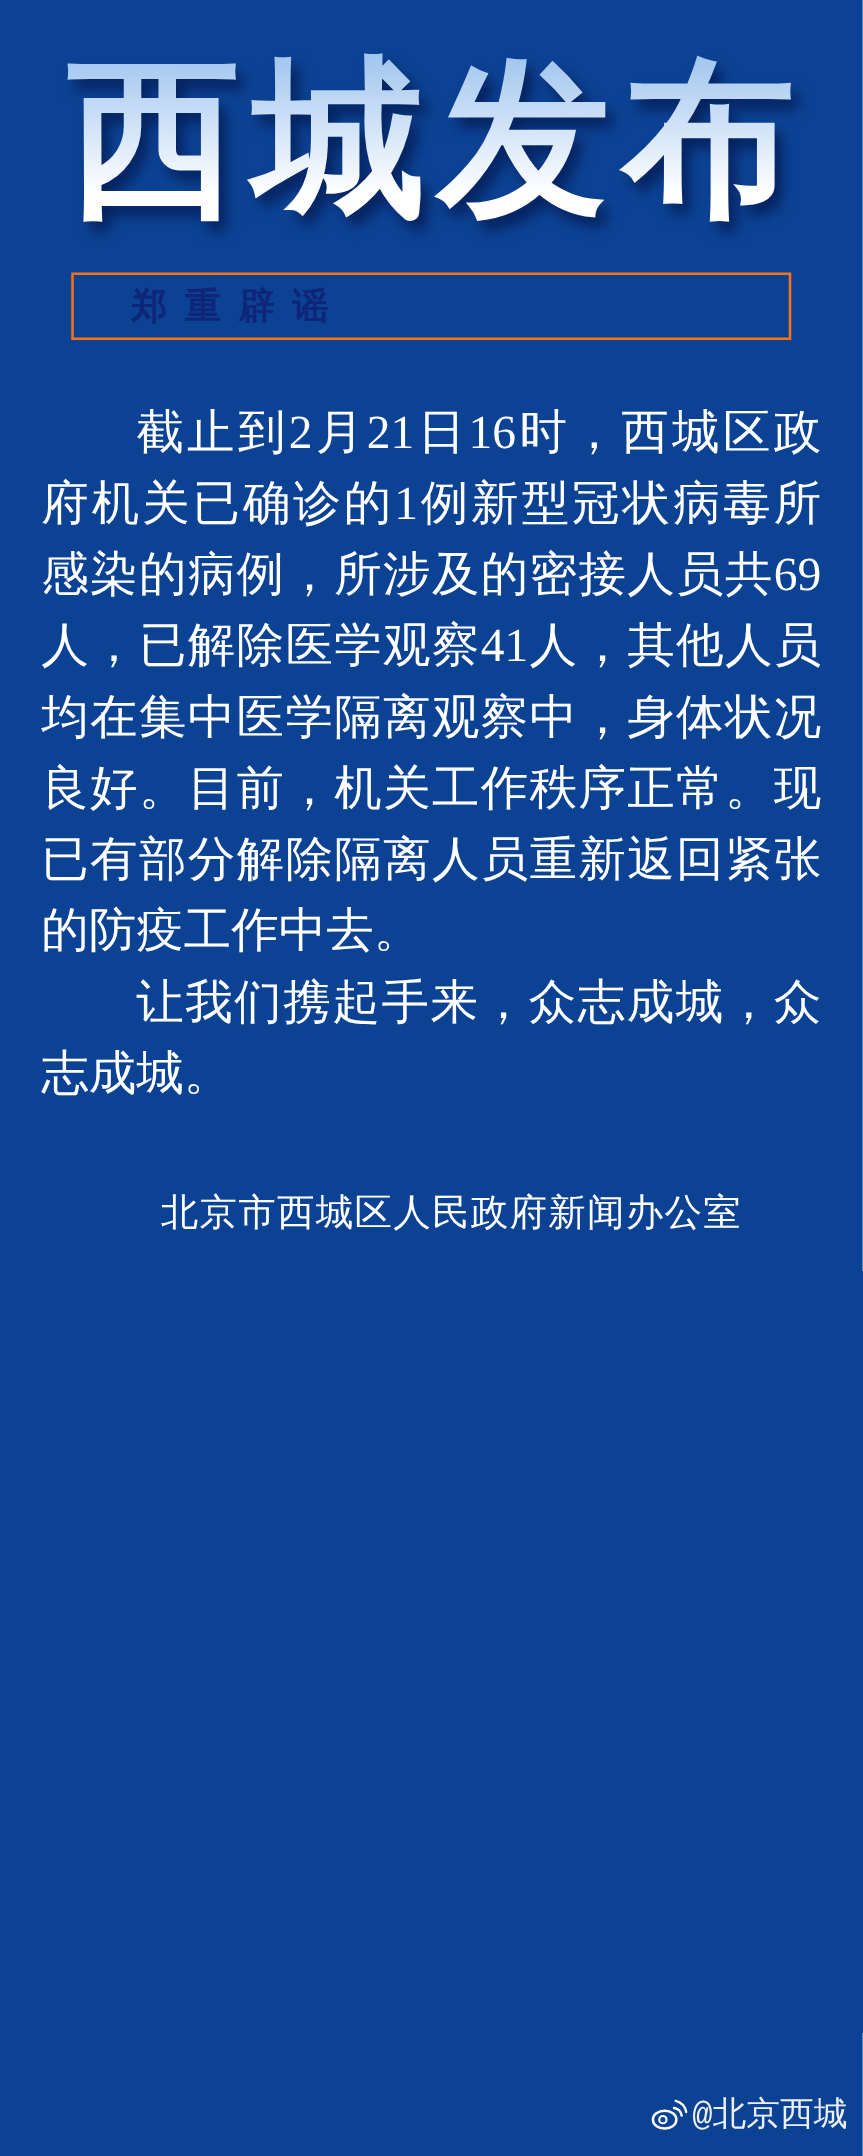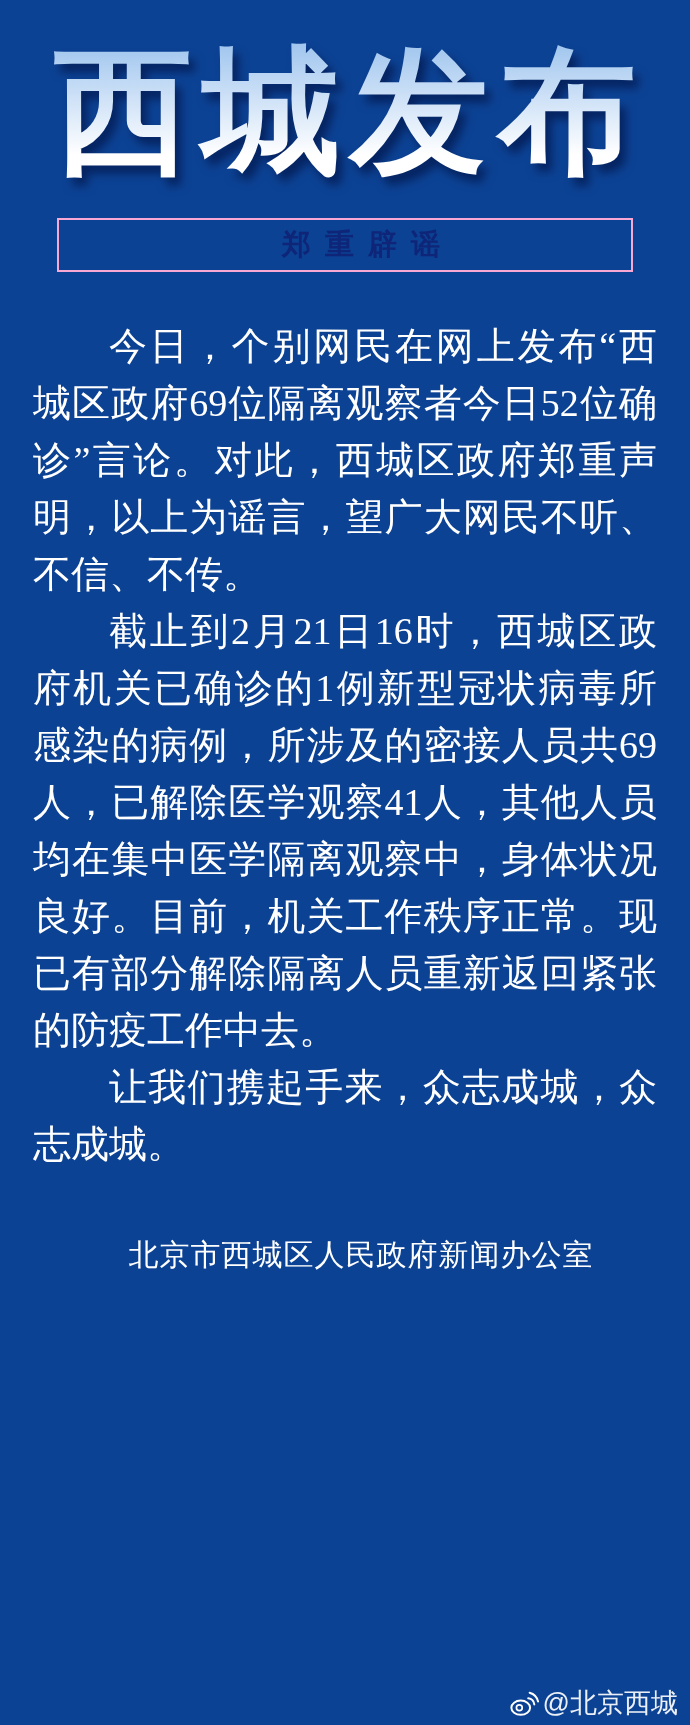--- a/index.html
+++ b/index.html
@@ -27,24 +27,24 @@
     -webkit-background-clip: text;
     background-clip: text;
     -webkit-text-fill-color: transparent;
     filter: drop-shadow(6px 8px 5px rgba(4, 32, 90, 0.92));
     text-decoration: underline;
   }
   
   .banner {
     margin: 34px 57px 0;
     height: 50px;
-    border: 2px solid #f9a8d4;
+    border: 2px solid #f97316;
     display: flex;
     align-items: center;
-    justify-content: center;
+    justify-content: flex-start;
     padding-left: 32px;
   }
   .banner-label {
     font-family: "Liberation Sans", "DejaVu Sans", sans-serif;
     font-size: 29px;
     font-weight: 600;
     color: #0E2578;
     letter-spacing: 14px;
     text-indent: 14px;
   }
@@ -67,43 +67,42 @@
     text-align: center;
     color: #ffffff;
     font-size: 30px;
     letter-spacing: 1px;
     white-space: nowrap;
   }
   
   .watermark {
     position: absolute;
     right: 12px;
-    bottom: 4px;
+    bottom: 16px;
     display: flex;
     align-items: center;
     gap: 4px;
     color: rgba(255, 255, 255, 0.92);
-    font-family: Liberation Sans, sans-serif;
+    font-family: Liberation Mono, monospace;
     font-size: 27px;
   }
   .weibo-icon { display: inline-flex; }
 </style>
 </head>
 <body>
 
 <div class="page">
 
   <div class="title">西城发布</div>
 
   <div class="banner">
     <span class="banner-label">郑重辟谣</span>
   </div>
 
   <div class="article">
-    <p>今日，个别网民在网上发布“西城区政府69位隔离观察者今日52位确诊”言论。对此，西城区政府郑重声明，以上为谣言，望广大网民不听、不信、不传。</p>
     <p>截止到2月21日16时，西城区政府机关已确诊的1例新型冠状病毒所感染的病例，所涉及的密接人员共69人，已解除医学观察41人，其他人员均在集中医学隔离观察中，身体状况良好。目前，机关工作秩序正常。现已有部分解除隔离人员重新返回紧张的防疫工作中去。</p>
     <p>让我们携起手来，众志成城，众志成城。</p>
   </div>
 
   <div class="signature">北京市西城区人民政府新闻办公室</div>
 
   <div class="watermark">
     <span class="weibo-icon">
       <svg width="30" height="27" viewBox="0 0 32 28" fill="none">
         <ellipse cx="12.5" cy="18.5" rx="10" ry="7.6" stroke="#ffffff" stroke-width="2.1"></ellipse>

